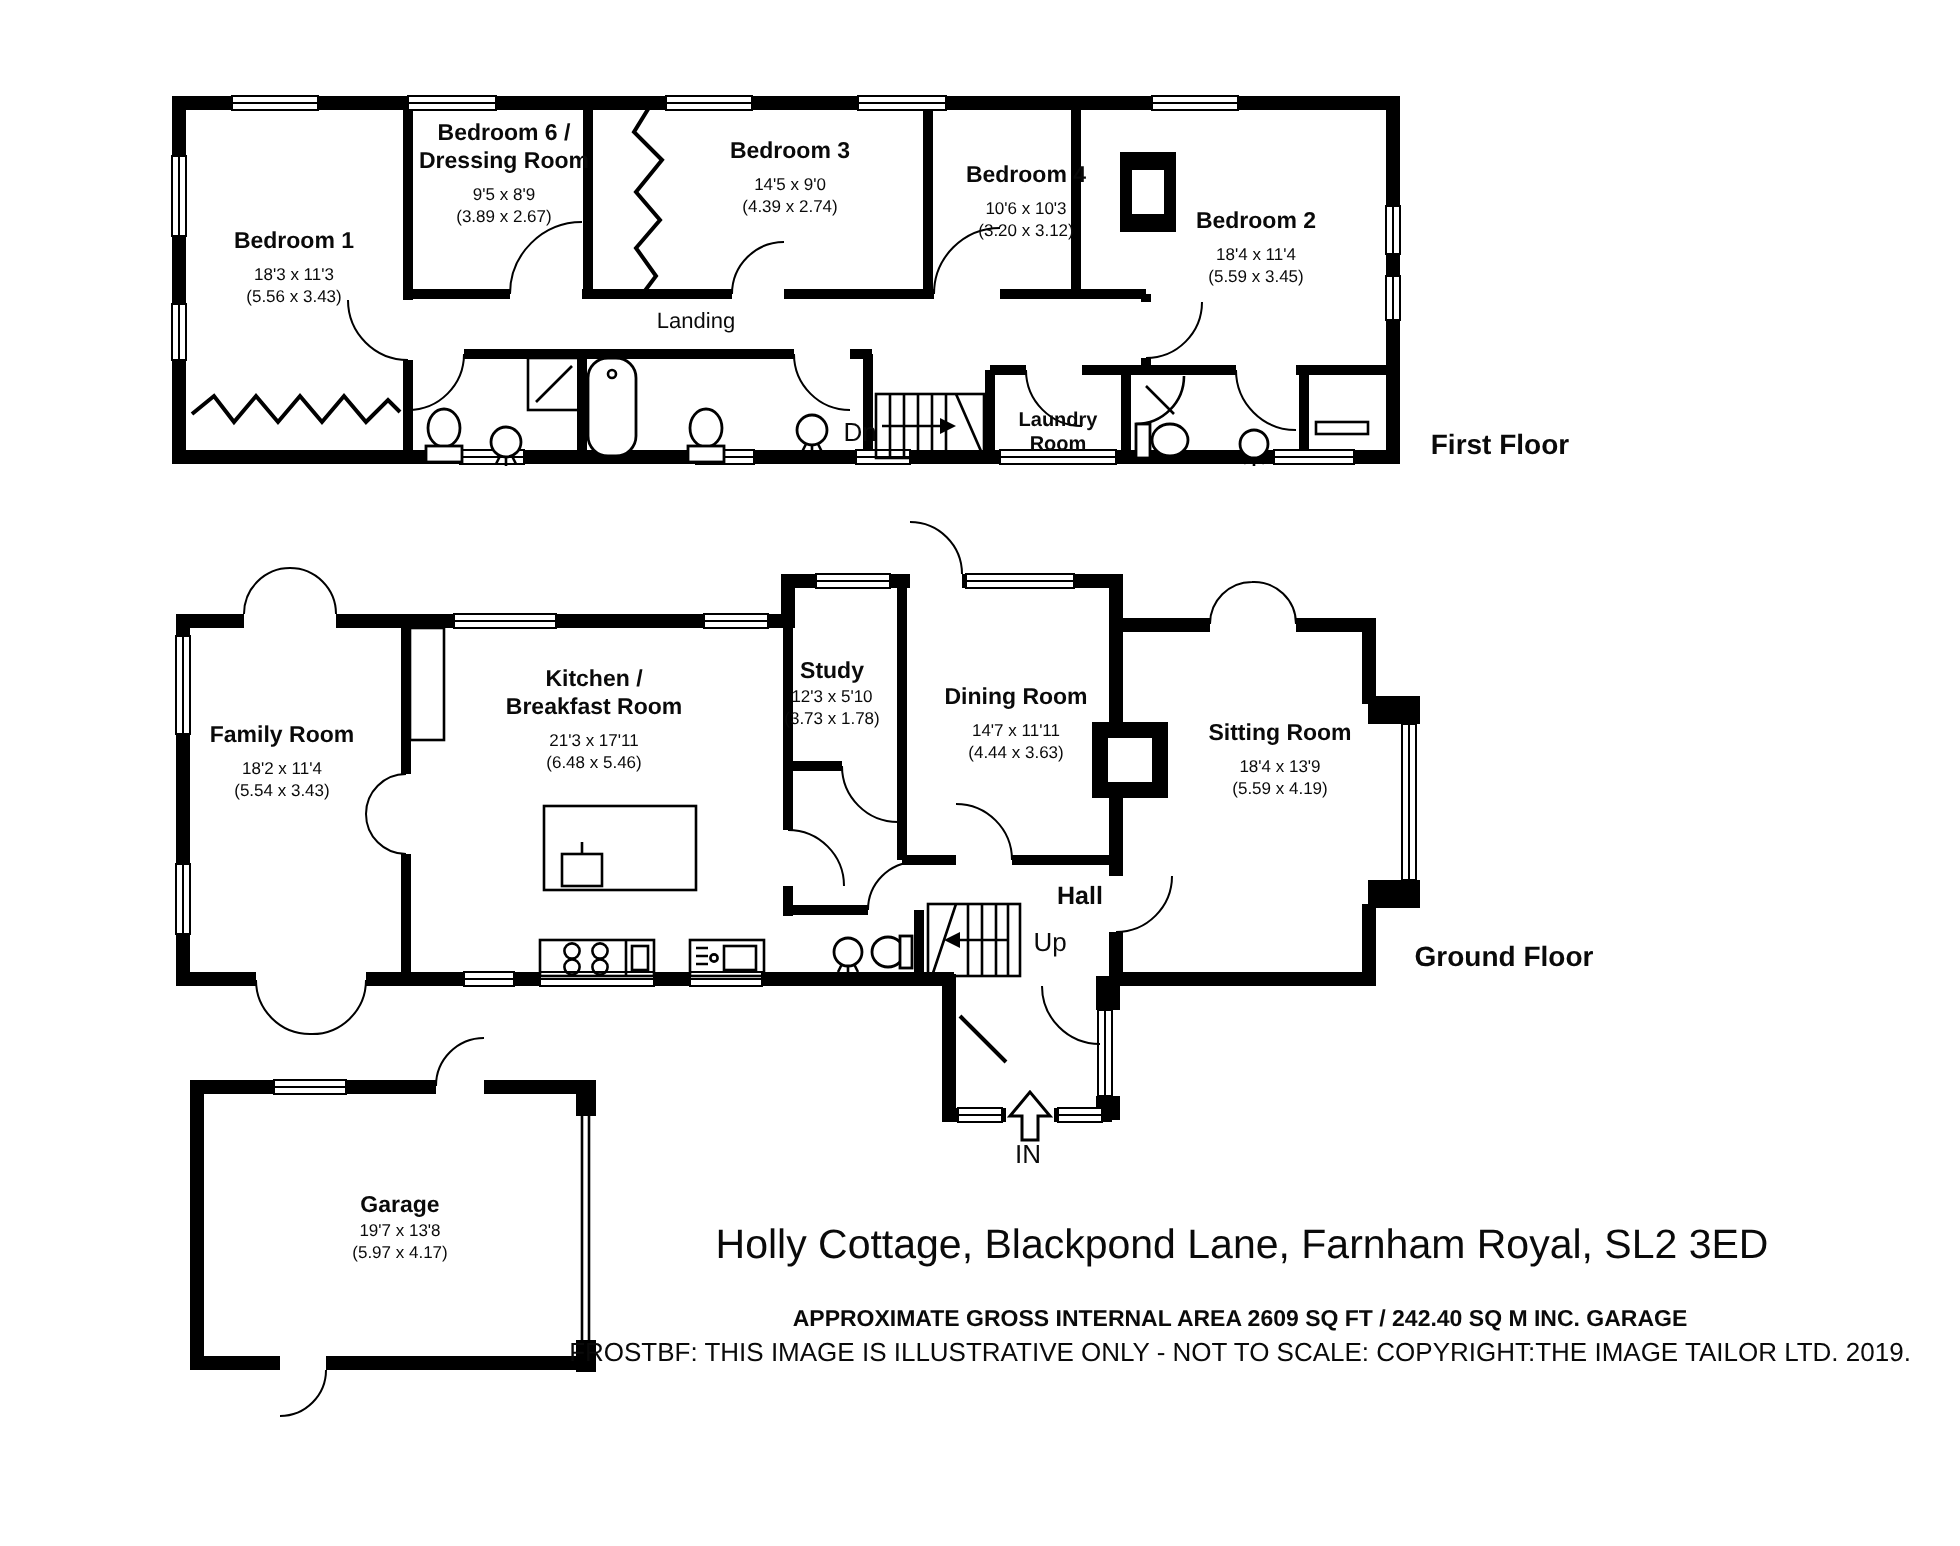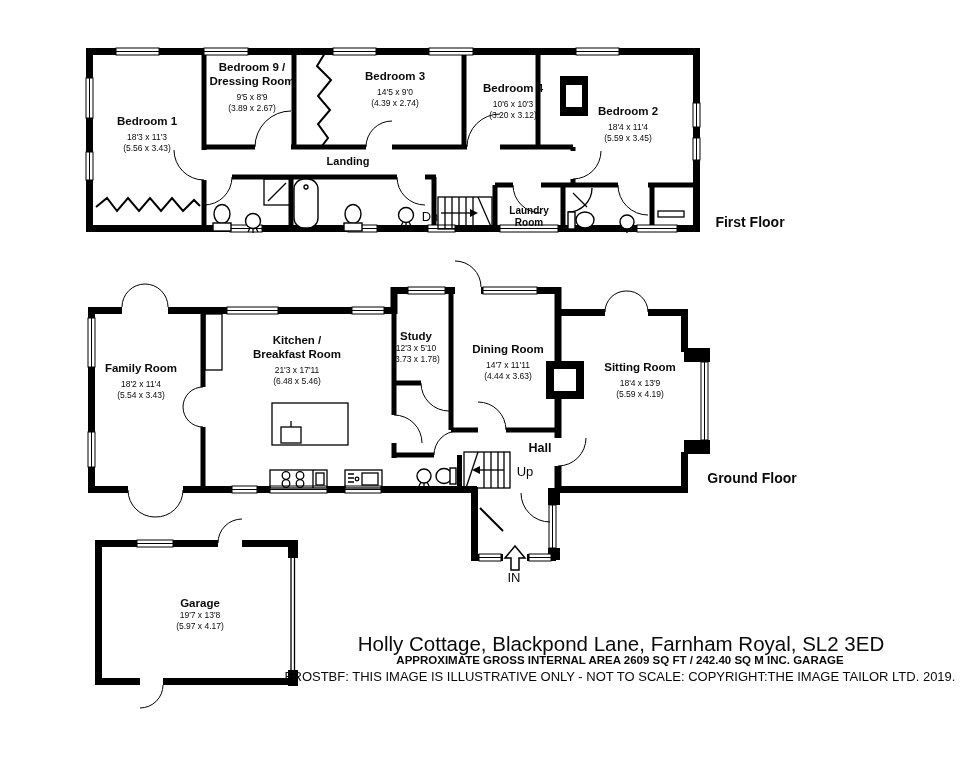--- a/index.html
+++ b/index.html
@@ -13,26 +13,26 @@
   .fix{fill:#fff;stroke:#000;stroke-width:1.4;}
   .zz{fill:none;stroke:#000;stroke-width:2;}
   .win rect{fill:#fff;stroke:#000;stroke-width:1;}
   .win line{stroke:#000;stroke-width:1;}
   .open{fill:#fff;stroke:none;}
   .blk{fill:#000;stroke:none;}
   .rl{position:absolute;transform:translate(-50%,-50%);text-align:center;white-space:nowrap;color:#0a0a0a;}
   .rn{font-weight:700;font-size:11.5px;line-height:14px;}
   .rd{font-weight:400;font-size:8.5px;line-height:11px;}
   .gap{margin-top:4px;}
-  .b11{font-weight:700;font-size:11px;}
+  .b11{font-weight:400;font-size:11px;}
   .b12{font-weight:700;font-size:12.5px;text-align:right;}
   .b13{font-weight:400;font-size:13px;}
   .b10{font-weight:700;font-size:10px;line-height:12px;}
   .floorlbl{font-weight:700;font-size:14px;}
-  .title{font-weight:400;font-size:20.5px;margin-top:21px;}
+  .title{font-weight:400;font-size:20.5px;}
   .area{font-weight:700;font-size:11.5px;text-align:right;}
   .disc{font-weight:400;font-size:13px;}
 </style>
 </head>
 <body>
 
 <div id="canvas">
 
 <svg width="980" height="773" viewBox="0 0 980 773">
 
@@ -257,21 +257,21 @@
   </g>
 </svg>
 
 <div class="rl" style="left:147px;top:134px">
   <div class="rn">Bedroom 1</div>
   <div class="rd gap">18'3 x 11'3</div>
   <div class="rd">(5.56 x 3.43)</div>
 </div>
 
 <div class="rl" style="left:252px;top:87px">
-  <div class="rn">Bedroom 9 /</div>
+  <div class="rn">Bedroom 6 /</div>
   <div class="rn">Dressing Room</div>
   <div class="rd gap">9'5 x 8'9</div>
   <div class="rd">(3.89 x 2.67)</div>
 </div>
 
 <div class="rl" style="left:395px;top:89px">
   <div class="rn">Bedroom 3</div>
   <div class="rd gap">14'5 x 9'0</div>
   <div class="rd">(4.39 x 2.74)</div>
 </div>

